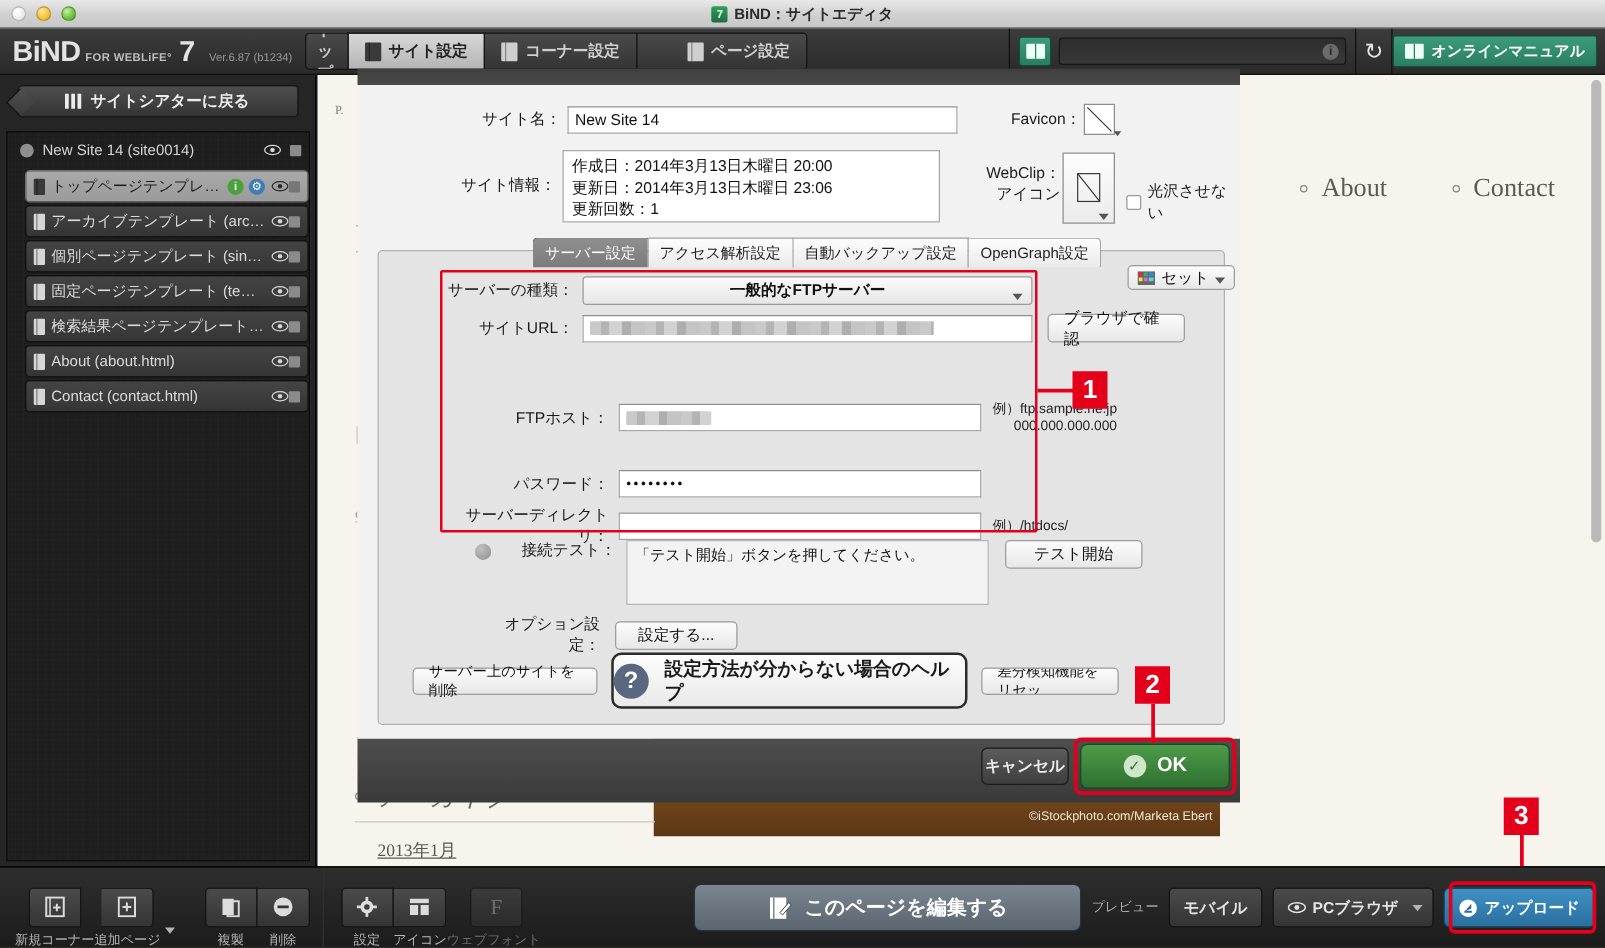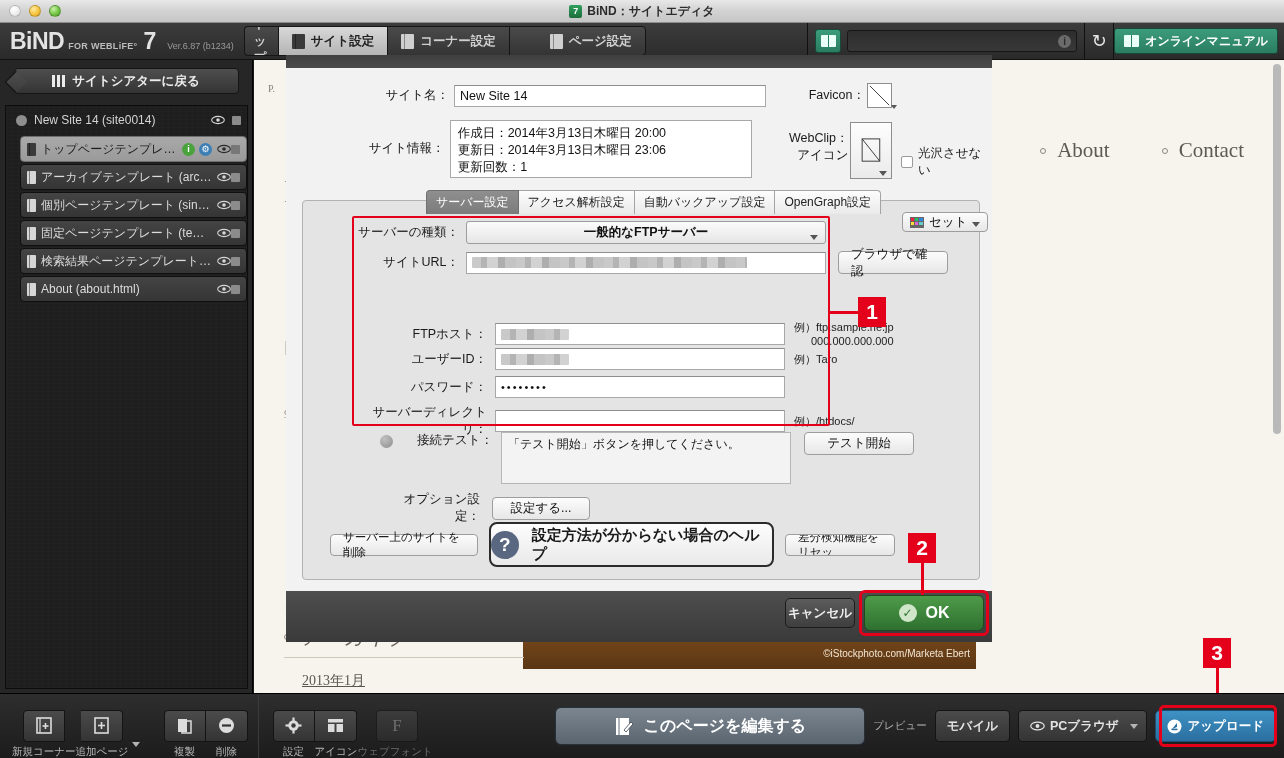--- a/index.html
+++ b/index.html
@@ -486,20 +486,29 @@
       <div class="tree-item">
         <span class="pg-icon"></span>
         <span class="ti-label">About (about.html)</span>
         <svg class="eye" viewBox="0 0 20 12">
           <ellipse cx="10" cy="6" rx="9" ry="5.2" fill="none" stroke="#d6d6d6" stroke-width="1.5"></ellipse>
           <circle cx="10" cy="6" r="2.6" fill="#d6d6d6"></circle>
         </svg>
         <span class="sq"></span>
       </div>
 
+      <div class="tree-item">
+        <span class="pg-icon"></span>
+        <span class="ti-label">Contact (contact.html)</span>
+        <svg class="eye" viewBox="0 0 20 12">
+          <ellipse cx="10" cy="6" rx="9" ry="5.2" fill="none" stroke="#d6d6d6" stroke-width="1.5"></ellipse>
+          <circle cx="10" cy="6" r="2.6" fill="#d6d6d6"></circle>
+        </svg>
+        <span class="sq"></span>
+      </div>
     </div>
   </div>
 
   <div class="page-area">
     <div class="ghost-p">P.</div>
     <div class="ghost-bracket">]</div>
     <div class="ghost-sq">[</div>
     <div class="ghost-o">o</div>
     <div class="ghost-o2"></div>
 
@@ -632,27 +641,20 @@
     <div class="lbl" style="width:135px;">FTPホスト：</div>
     <div class="field" style="width:290px; margin-left:8px;">
       <span class="mask" style="width:68px;"></span>
     </div>
     <div class="exnote" style="margin-left:9px;">
       <div>例）ftp.sample.ne.jp</div>
       <div style="margin-left:17px;">000.000.000.000</div>
     </div>
   </div>
 
-  <div class="row" style="position:absolute; left:352px; top:348px; width:620px;">
-    <div class="lbl" style="width:135px;">ユーザーID：</div>
-    <div class="field" style="width:290px; margin-left:8px;">
-      <span class="mask" style="width:68px;"></span>
-    </div>
-    <div class="exnote" style="margin-left:9px;">例）Taro</div>
-  </div>
 
   <div class="row" style="position:absolute; left:352px; top:376px; width:620px;">
     <div class="lbl" style="width:135px;">パスワード：</div>
     <div class="field" style="width:290px; margin-left:8px; letter-spacing:2px; font-size:11px;">••••••••</div>
   </div>
 
   <div class="row" style="position:absolute; left:352px; top:404px; width:620px;">
     <div class="lbl" style="width:135px;">サーバーディレクトリ：</div>
     <div class="field" style="width:290px; margin-left:8px;"></div>
     <div class="exnote" style="margin-left:9px;">例）/htdocs/</div>

